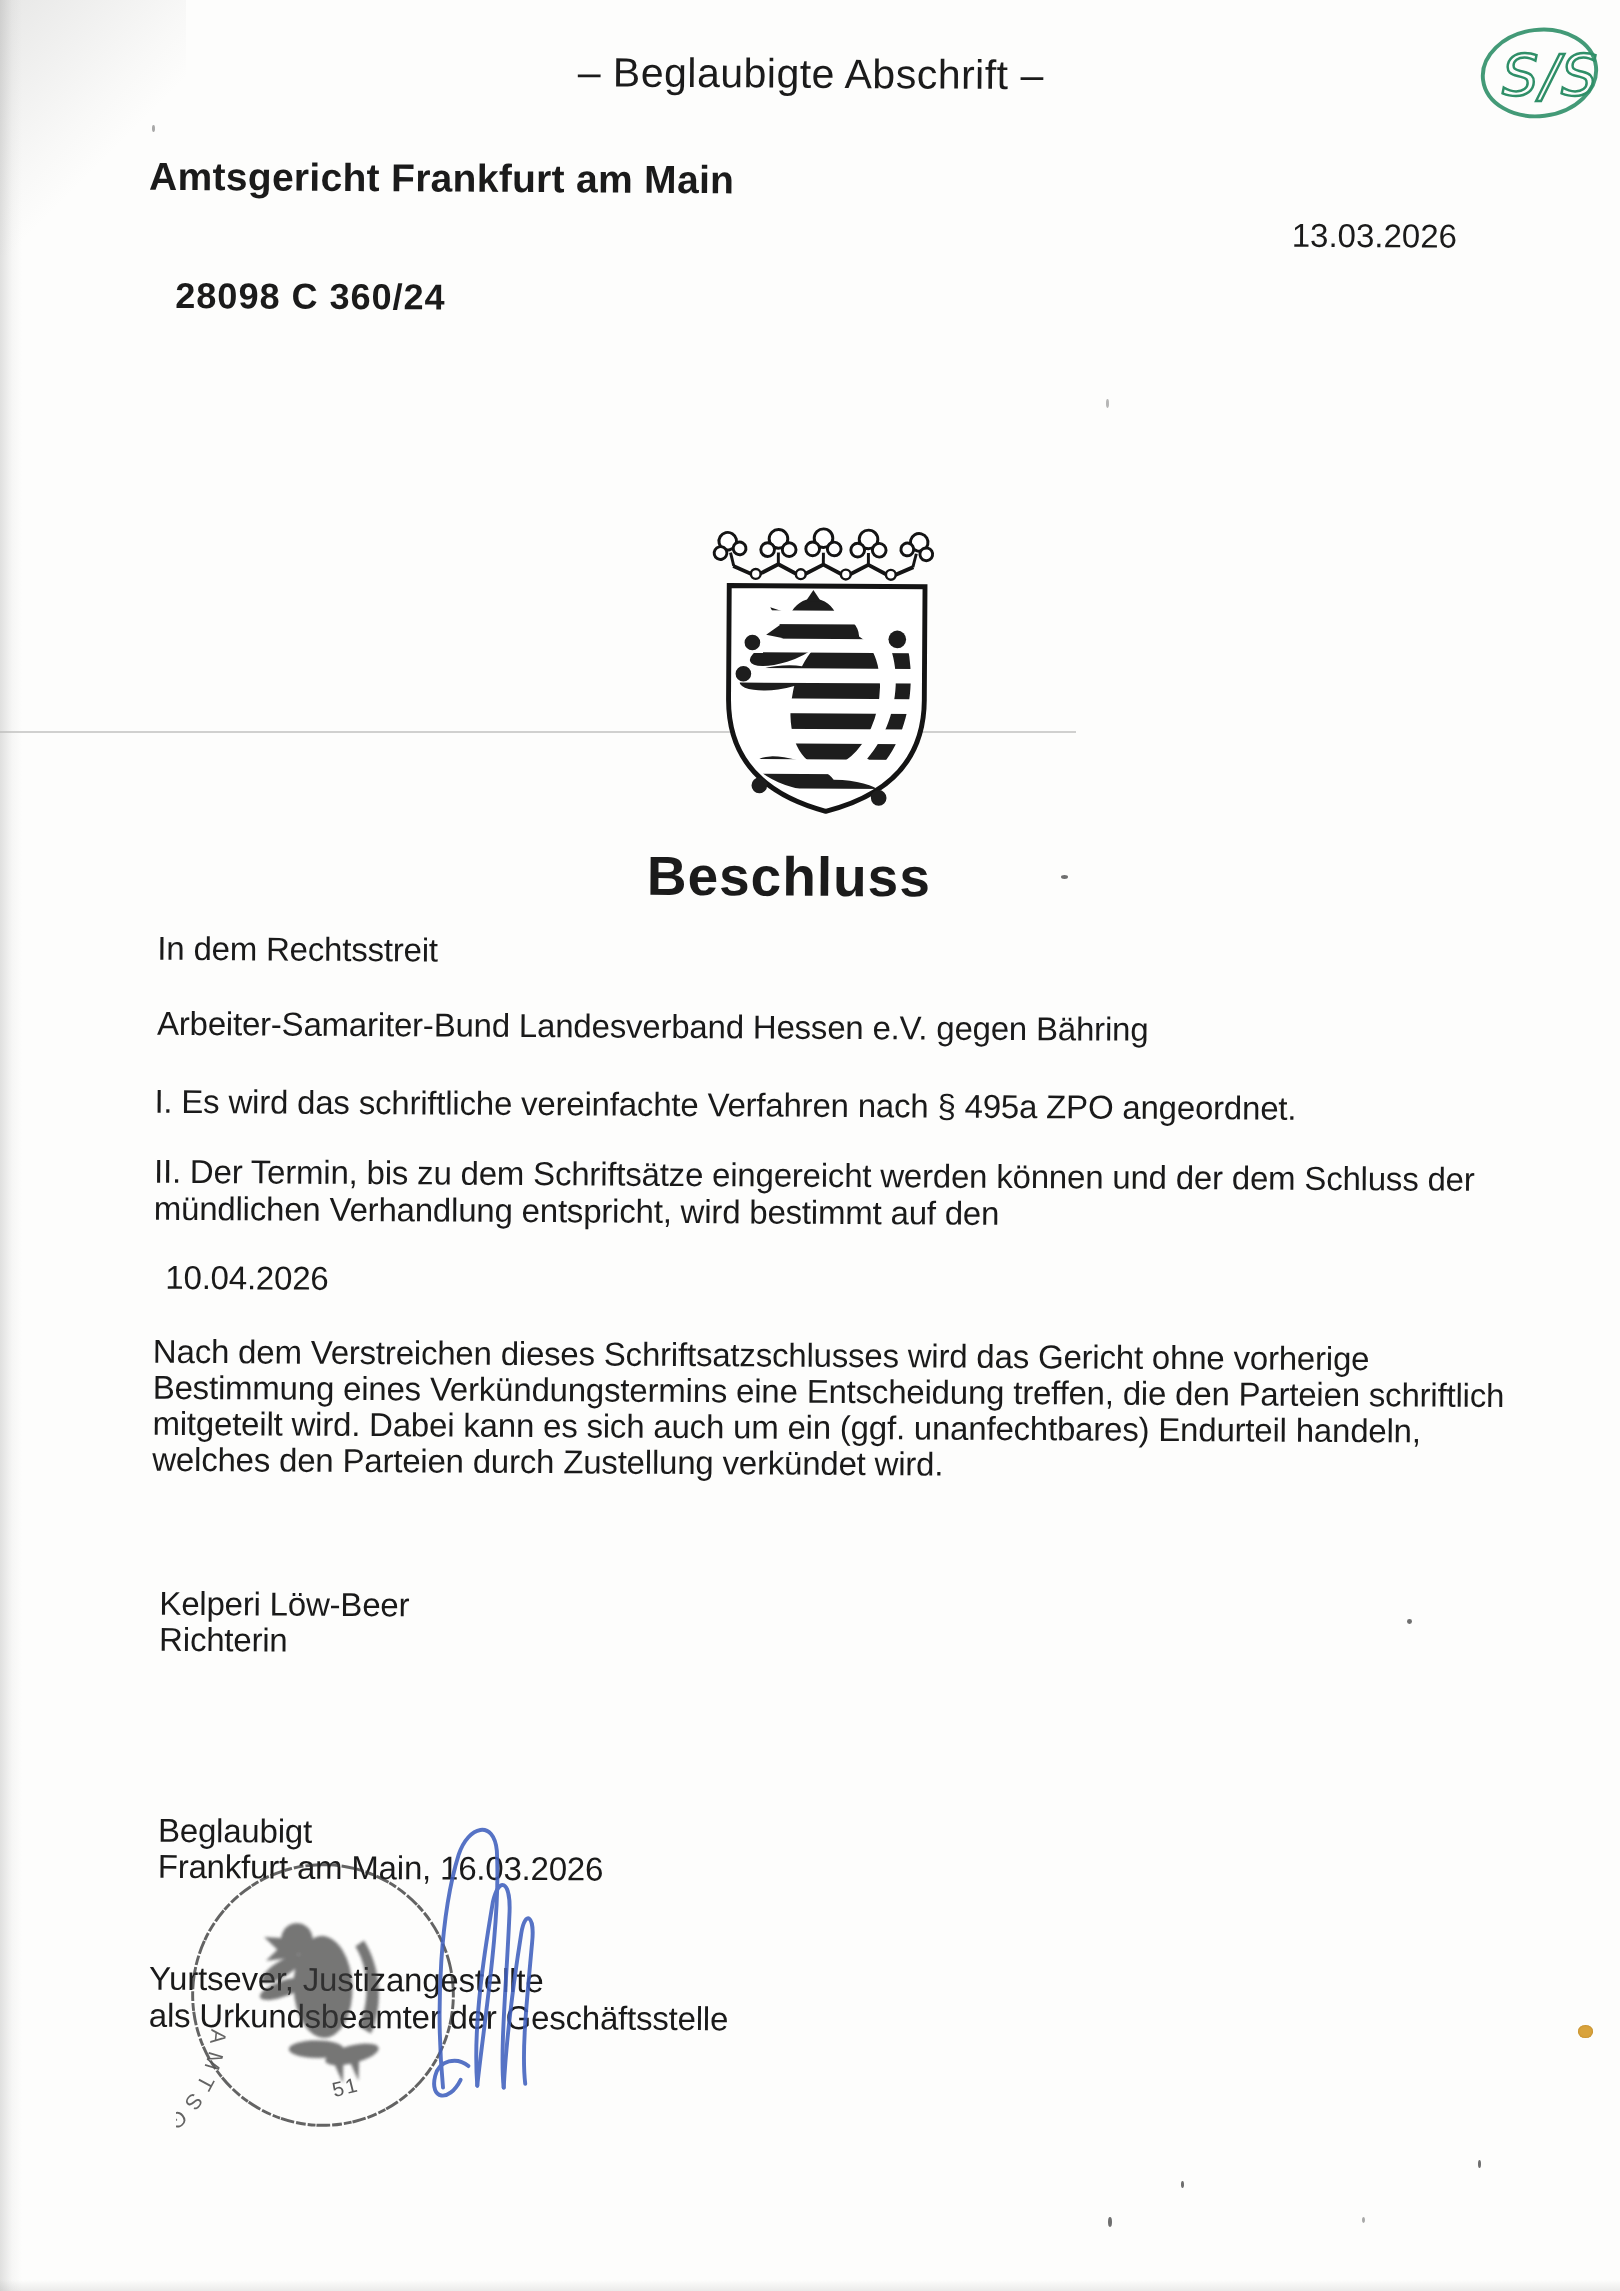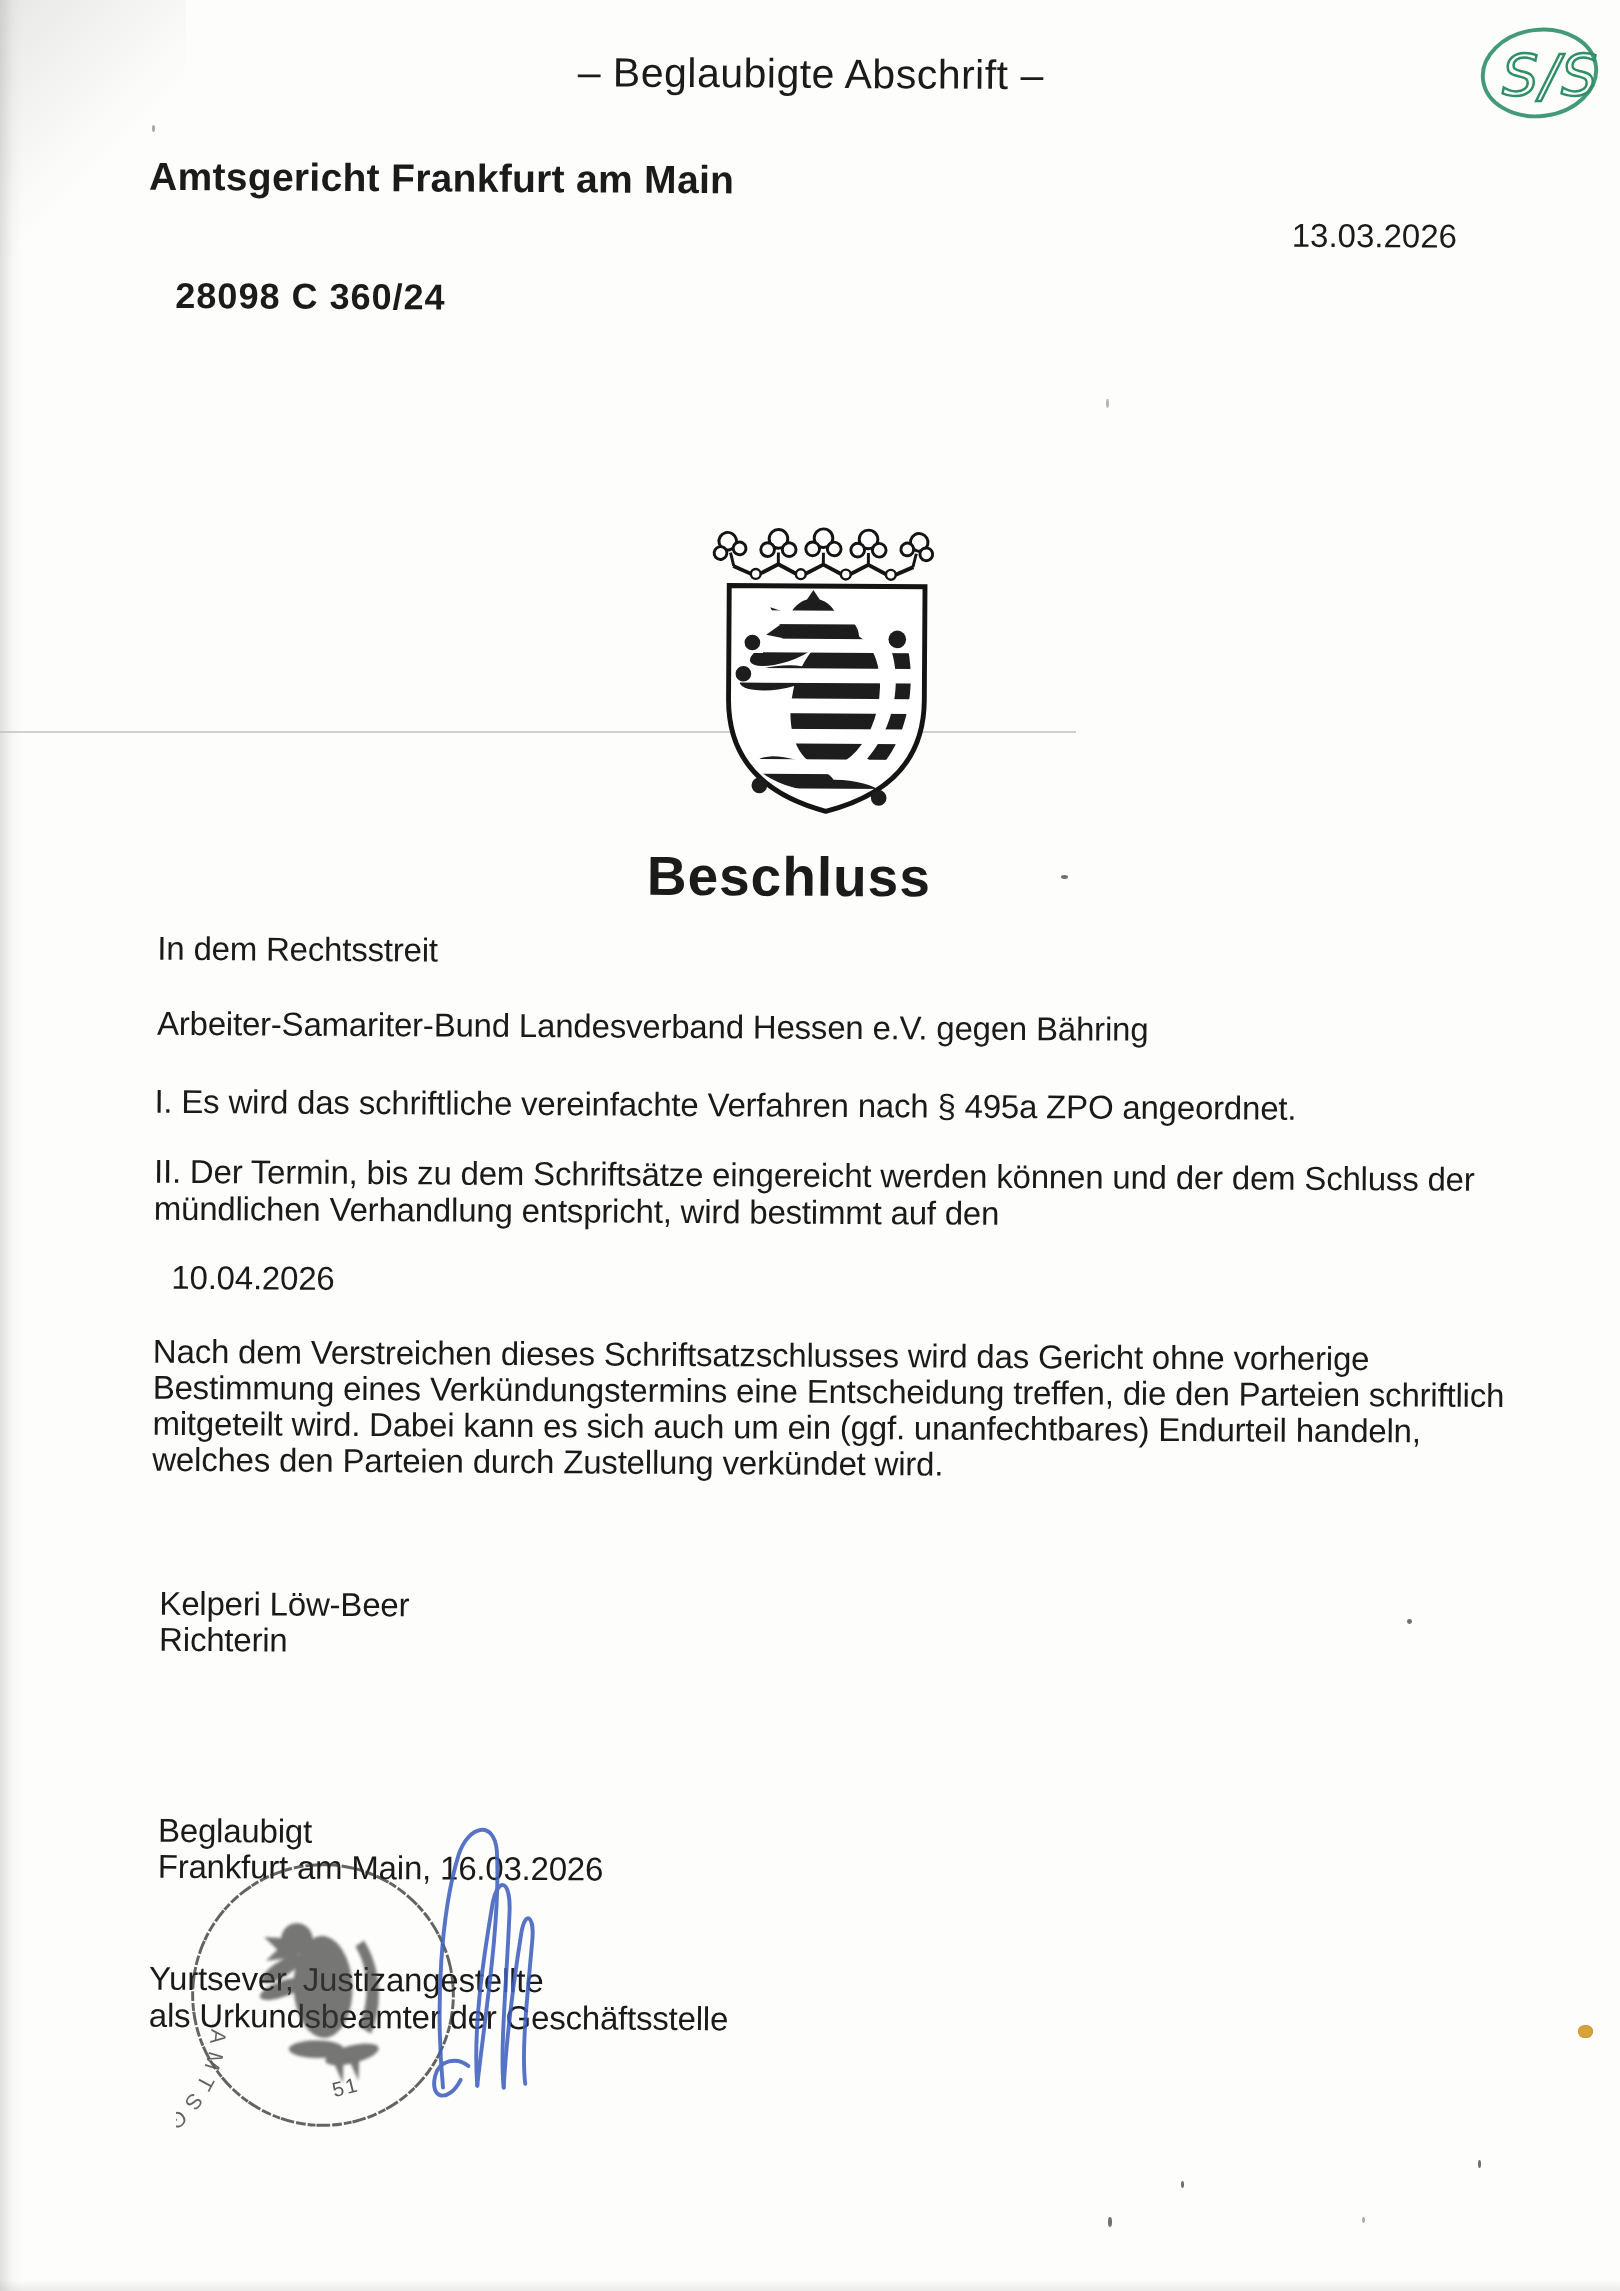--- a/index.html
+++ b/index.html
@@ -28,21 +28,21 @@
   .copy-type{left:0;top:47px;width:1620px;text-align:center;font-size:41px;letter-spacing:0.5px;}
   .court{left:149px;top:155px;font-size:39px;font-weight:bold;letter-spacing:0.3px;}
   .doc-date{left:1292px;top:210px;font-size:33px;}
   .case-no{left:176px;top:275px;font-size:36px;font-weight:bold;letter-spacing:1px;}
   .doc-title{left:0;top:841px;width:1586px;text-align:center;font-size:55px;font-weight:bold;letter-spacing:1px;}
   .body-text{font-size:33px;letter-spacing:-0.2px;line-height:36px;}
   .p-intro{left:162px;top:931px;}
   .p-parties{left:162px;top:1006px;}
   .p-item1{left:160px;top:1084px;}
   .p-item2{left:160px;top:1153px;width:1372px;line-height:37px;}
-  .p-deadline{left:178px;top:1260px;}
+  .p-deadline{left:172px;top:1260px;}
   .p-closing{left:160px;top:1334px;width:1372px;line-height:36px;}
   .p-judge{left:168px;top:1586px;line-height:36px;}
   .p-cert{left:168px;top:1813px;line-height:36px;}
   .p-clerk{left:160px;top:1960px;line-height:37px;}
 </style>
 </head>
 <body>
 
 <div id="page">
 

